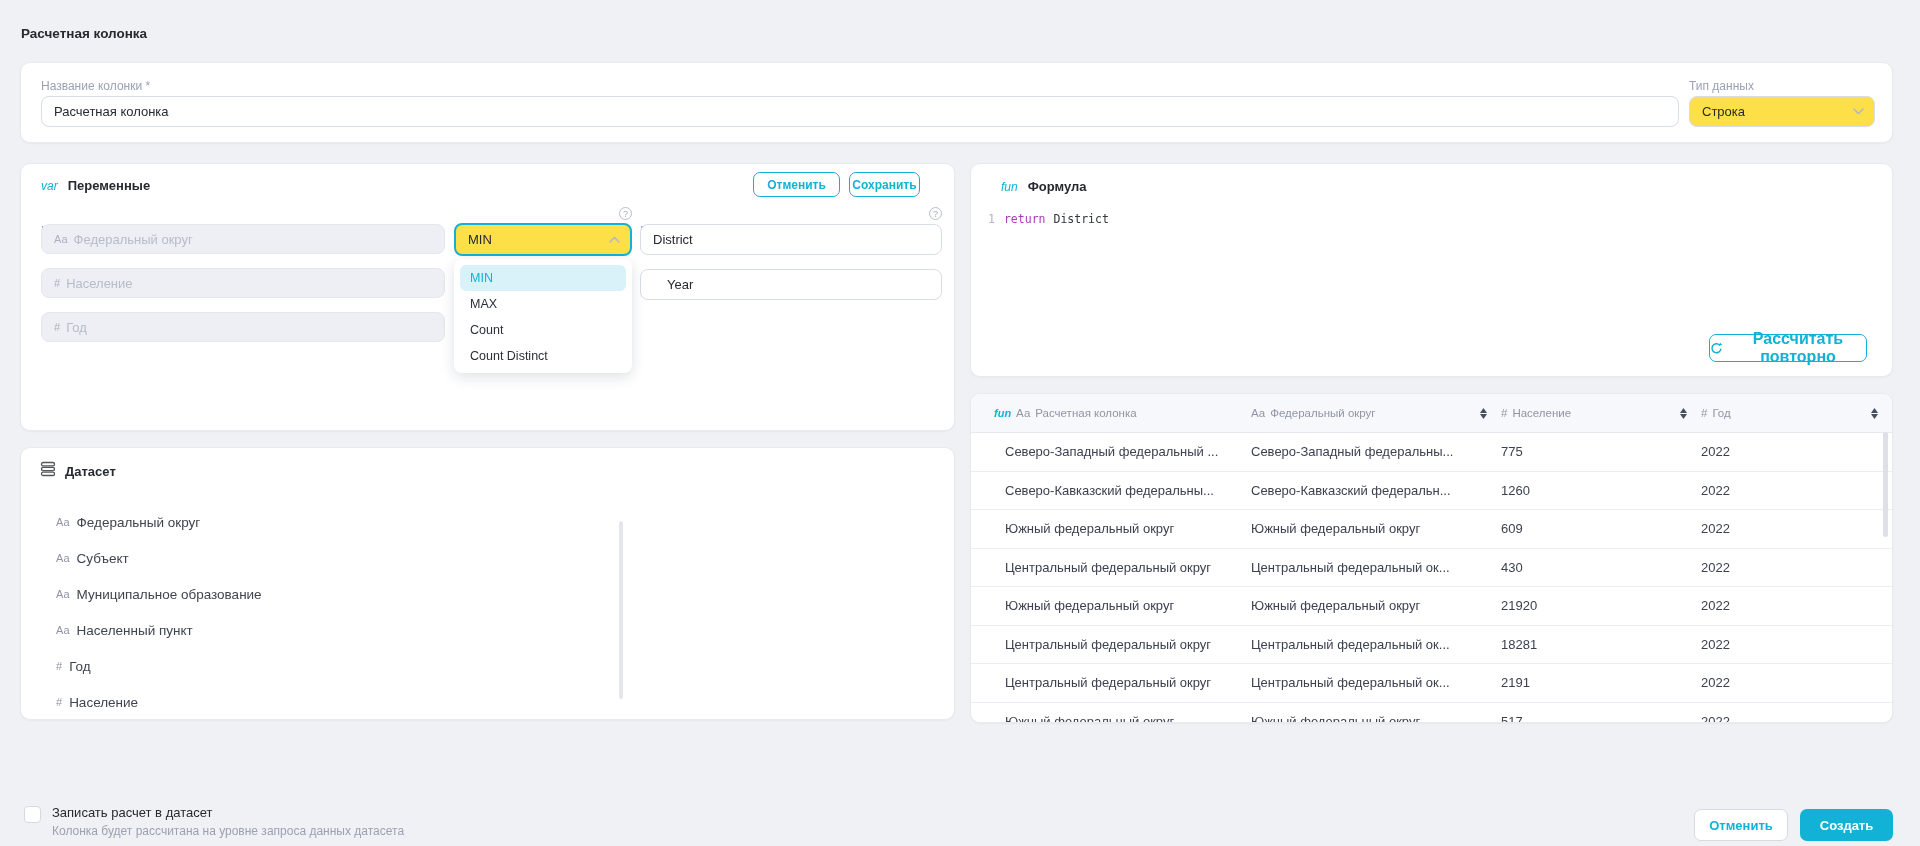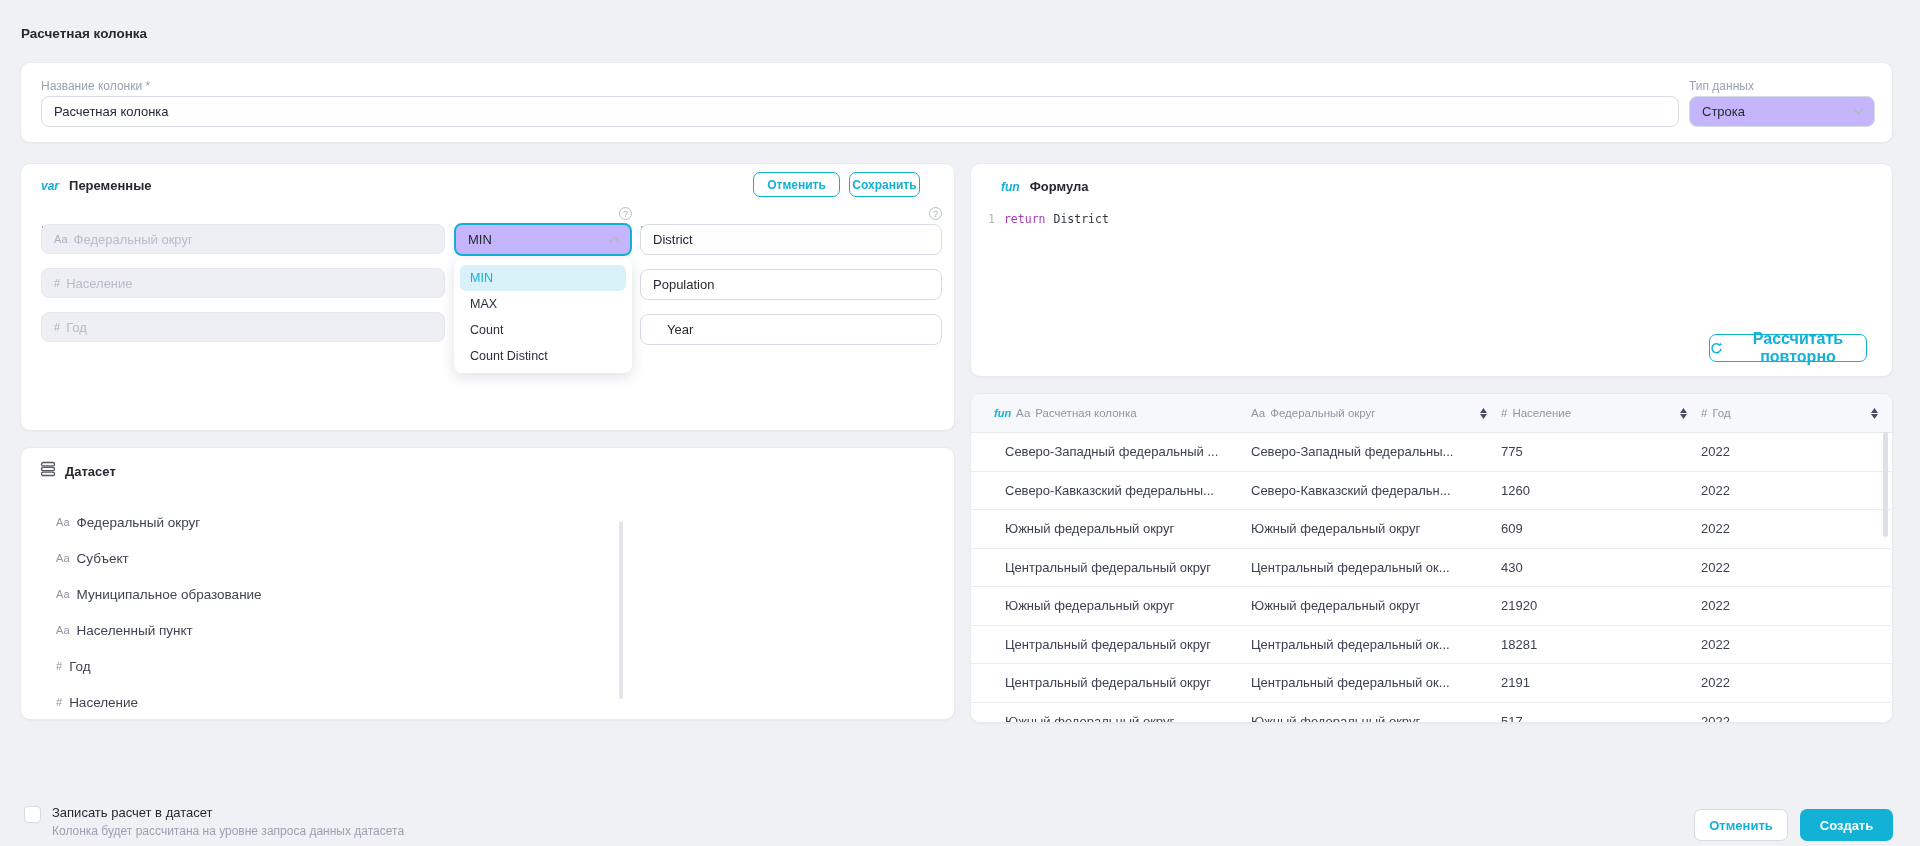--- a/index.html
+++ b/index.html
@@ -8,27 +8,27 @@
 
   .card { position:absolute; background:#fff; border:1px solid #e8eaef; border-radius:10px; box-shadow:0 1px 2px rgba(20,30,60,.04); }
 
   .page-title { position:absolute; left:21px; top:26px; font-size:13.5px; font-weight:bold; color:#26292f; }
 
   
   .top-card { left:20px; top:62px; width:1873px; height:81px; }
   .fld-label { position:absolute; font-size:12px; color:#9aa1b3; }
   .text-input { position:absolute; height:31px; border:1px solid #d8dce5; border-radius:8px; background:#fff;
     font-family:"Liberation Sans", sans-serif; font-size:13px; color:#26292f; padding:0 12px; outline:none; }
-  .select { position:absolute; height:31px; border:1px solid #d8dce5; border-radius:8px; background:#c4b5fd;
+  .select { position:absolute; height:31px; border:1px solid #d8dce5; border-radius:8px; background:#fde047;
     display:flex; align-items:center; justify-content:space-between; padding:0 10px 0 12px; font-size:13px; color:#26292f; cursor:pointer; }
   .chev { display:flex; align-items:center; }
 
   
   .vars-card { left:20px; top:163px; width:935px; height:268px; }
-  .panel-tag { font-size:12px; font-style:italic; font-weight:bold; color:#12b1d6; }
+  .panel-tag { font-size:12px; font-style:italic; font-weight:normal; color:#12b1d6; }
   .panel-title { font-size:13px; font-weight:bold; color:#26292f; }
   .vars-head { position:absolute; left:20px; top:14px; display:flex; gap:10px; align-items:baseline; }
   .btn-outline { position:absolute; height:25px; border:1.5px solid #12b1d6; border-radius:7px; background:#fff;
     color:#12b1d6; font-size:12px; font-weight:bold; display:flex; align-items:center; justify-content:center; cursor:pointer; font-family:"Liberation Sans", sans-serif; }
   .col-label { position:absolute; top:60px; font-size:12px; color:#9aa1b3; }
   .help { position:absolute; width:13px; height:13px; border:1px solid #b8bec9; border-radius:50%; color:#a7adbb;
     font-size:9px; display:flex; align-items:center; justify-content:center; top:43px; }
   .dis-col { position:absolute; left:20px; top:60px; display:flex; flex-direction:column; gap:14px; }
   .dis-input { width:404px; height:30px; background:#edeff4; border:1px solid #e4e7ee; border-radius:8px;
     display:flex; align-items:center; padding-left:12px; gap:6px; }
@@ -141,21 +141,20 @@
   </div>
   <div class="dropdown" id="mount-agg-options">
       <div class="agg-option selected">MIN</div>
       <div class="agg-option">MAX</div>
       <div class="agg-option">Count</div>
       <div class="agg-option">Count Distinct</div>
     </div>
 
   <div class="var-col" id="mount-var-inputs">
       <input class="text-input var-input" style="position: relative; left: 0px; top: 0px;" value="District">
-      <input class="text-input var-input" style="position: relative; left: 0px; top: 0px;" value="Population">
       <input class="text-input var-input" style="position: relative; left: 0px; top: 0px; padding-left: 26px;" value="Year">
     </div>
 </section>
 
 <section class="card ds-card">
   <div class="ds-head">
     <span>
       <svg width="16" height="16" viewBox="0 0 16 16">
         <rect x="1.5" y="1.5" width="13" height="3.4" rx="1.6" fill="none" stroke="#51565f" stroke-width="1.3"></rect>
         <rect x="1.5" y="6.3" width="13" height="3.4" rx="1.6" fill="none" stroke="#51565f" stroke-width="1.3"></rect>

